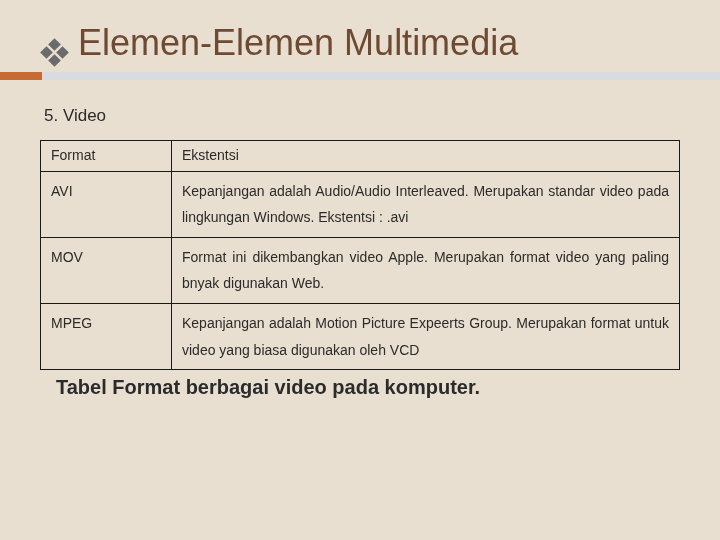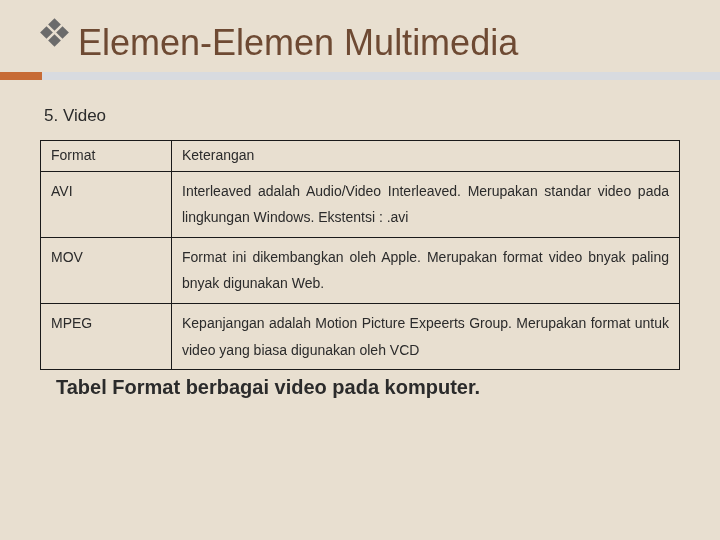--- a/index.html
+++ b/index.html
@@ -7,21 +7,21 @@
     width:720px;height:540px;
     background:#e8dfd0;
     font-family:Arial,Helvetica,sans-serif;
     color:#2b2b2b;
     overflow:hidden;
   }
   .title-wrap{
     padding:22px 0 8px 44px;
   }
   .title-line{
-    display:flex;align-items:flex-start;gap:12px;
+    display:flex;align-items:flex-end;gap:12px;
     font-size:36px;color:#6e4a33;font-weight:400;
   }
   .diamond4{
     width:22px;height:22px;display:inline-block;position:relative;
   }
   .diamond4 i{
     position:absolute;width:9px;height:9px;background:#6b6b6b;
     transform:rotate(45deg);
   }
   .diamond4 i:nth-child(1){left:6px;top:-2px}
@@ -76,29 +76,29 @@
 </div>
 <div class="accent-bar"></div>
 
 <div class="content">
   <div class="subhead">5.  Video</div>
 
   <table class="vf">
     <tbody>
         <tr>
       <td class="col-fmt">Format</td>
-      <td>Keterangan</td>
+      <td>Ekstentsi</td>
     </tr>
     <tr>
       <td class="col-fmt">AVI</td>
-      <td>Interleaved adalah Audio/Video Interleaved. Merupakan standar video pada lingkungan Windows. Ekstentsi : .avi</td>
+      <td>Kepanjangan adalah Audio/Audio Interleaved. Merupakan standar video pada lingkungan Windows. Ekstentsi : .avi</td>
     </tr>
     <tr>
       <td class="col-fmt">MOV</td>
-      <td>Format ini dikembangkan oleh Apple. Merupakan format video bnyak paling bnyak digunakan Web.</td>
+      <td>Format ini dikembangkan video Apple. Merupakan format video yang paling bnyak digunakan Web.</td>
     </tr>
     <tr>
       <td class="col-fmt">MPEG</td>
       <td>Kepanjangan adalah Motion Picture Expeerts Group. Merupakan format untuk video yang biasa digunakan oleh VCD</td>
     </tr>
   </tbody>
     </table>
 
   <div class="caption">Tabel Format berbagai video pada komputer.</div>
 </div>

